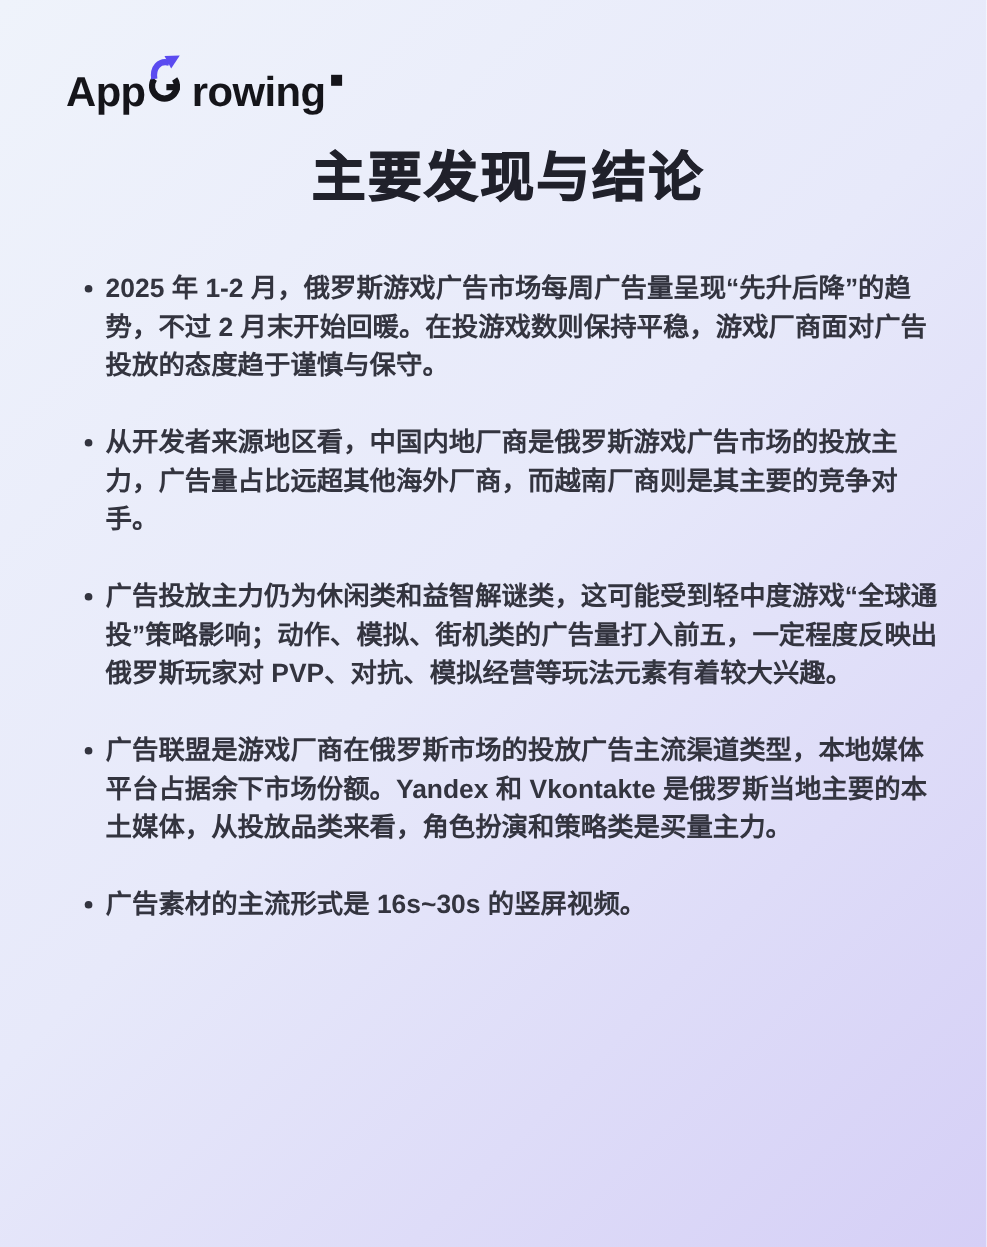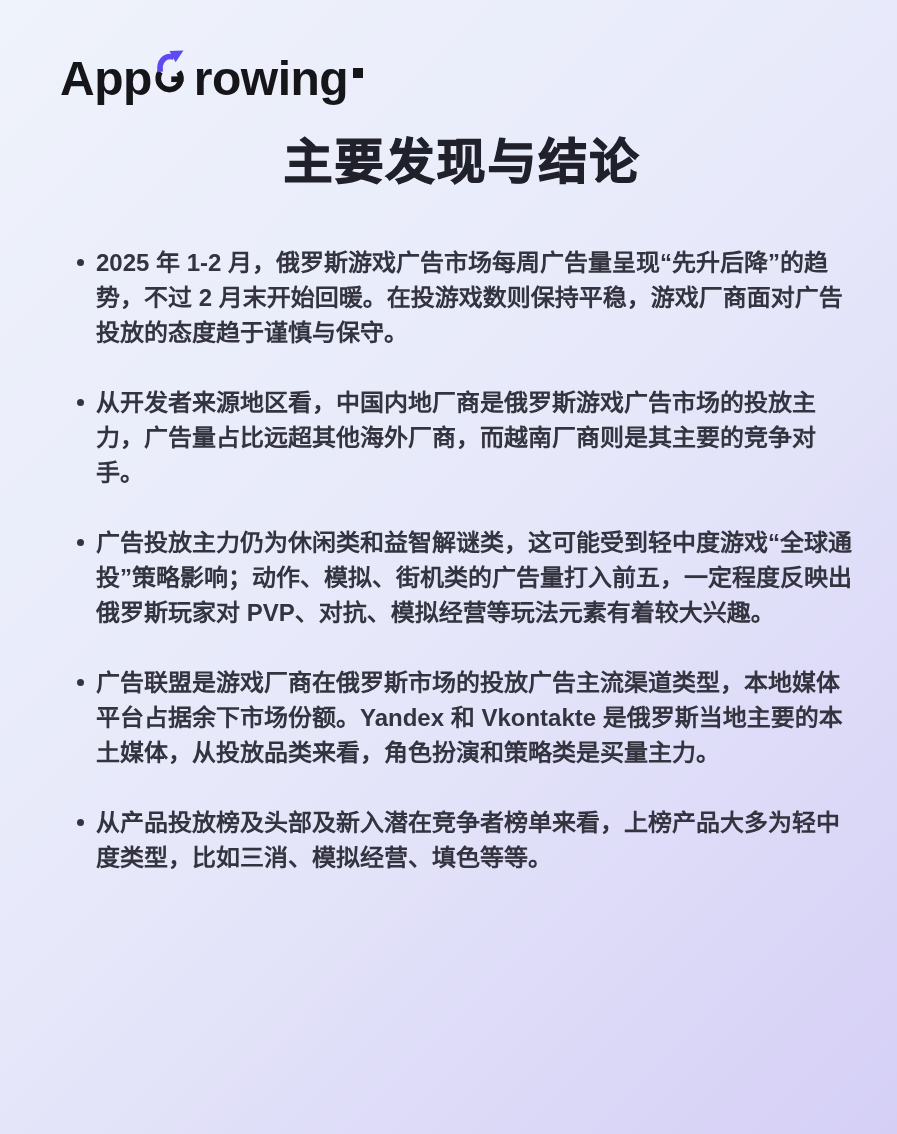--- a/index.html
+++ b/index.html
@@ -26,21 +26,21 @@
 
   
   .logo {
     display: flex;
     align-items: flex-end;
     height: 58px;
     margin-left: -12px;
     user-select: none;
   }
   .logo-text {
-    font-size: 48px;
+    font-size: 38px;
     font-weight: 800;
     letter-spacing: -0.5px;
     line-height: 1;
     color: var(--ink-logo);
   }
   .logo-g-svg {
     width: 40px;
     height: 58px;
     display: block;
     margin: 0 1px;
@@ -126,17 +126,17 @@
     <li class="finding-item">
       <span class="bullet-dot"></span>
       <span>广告投放主力仍为休闲类和益智解谜类，这可能受到轻中度游戏“全球通投”策略影响；动作、模拟、街机类的广告量打入前五，一定程度反映出俄罗斯玩家对 PVP、对抗、模拟经营等玩法元素有着较大兴趣。</span>
     </li>
     <li class="finding-item">
       <span class="bullet-dot"></span>
       <span>广告联盟是游戏厂商在俄罗斯市场的投放广告主流渠道类型，本地媒体平台占据余下市场份额。Yandex 和 Vkontakte 是俄罗斯当地主要的本土媒体，从投放品类来看，角色扮演和策略类是买量主力。</span>
     </li>
     <li class="finding-item">
       <span class="bullet-dot"></span>
-      <span>从产品投放榜及头部及新入潜在竞争者榜单来看，上榜产品大多为轻中度类型，比如三消、模拟经营、填色等等。</span>
+      <span>广告素材的主流形式是 16s~30s 的竖屏视频。</span>
     </li>
   </ul>
 
 </div>
 
 </body></html>

